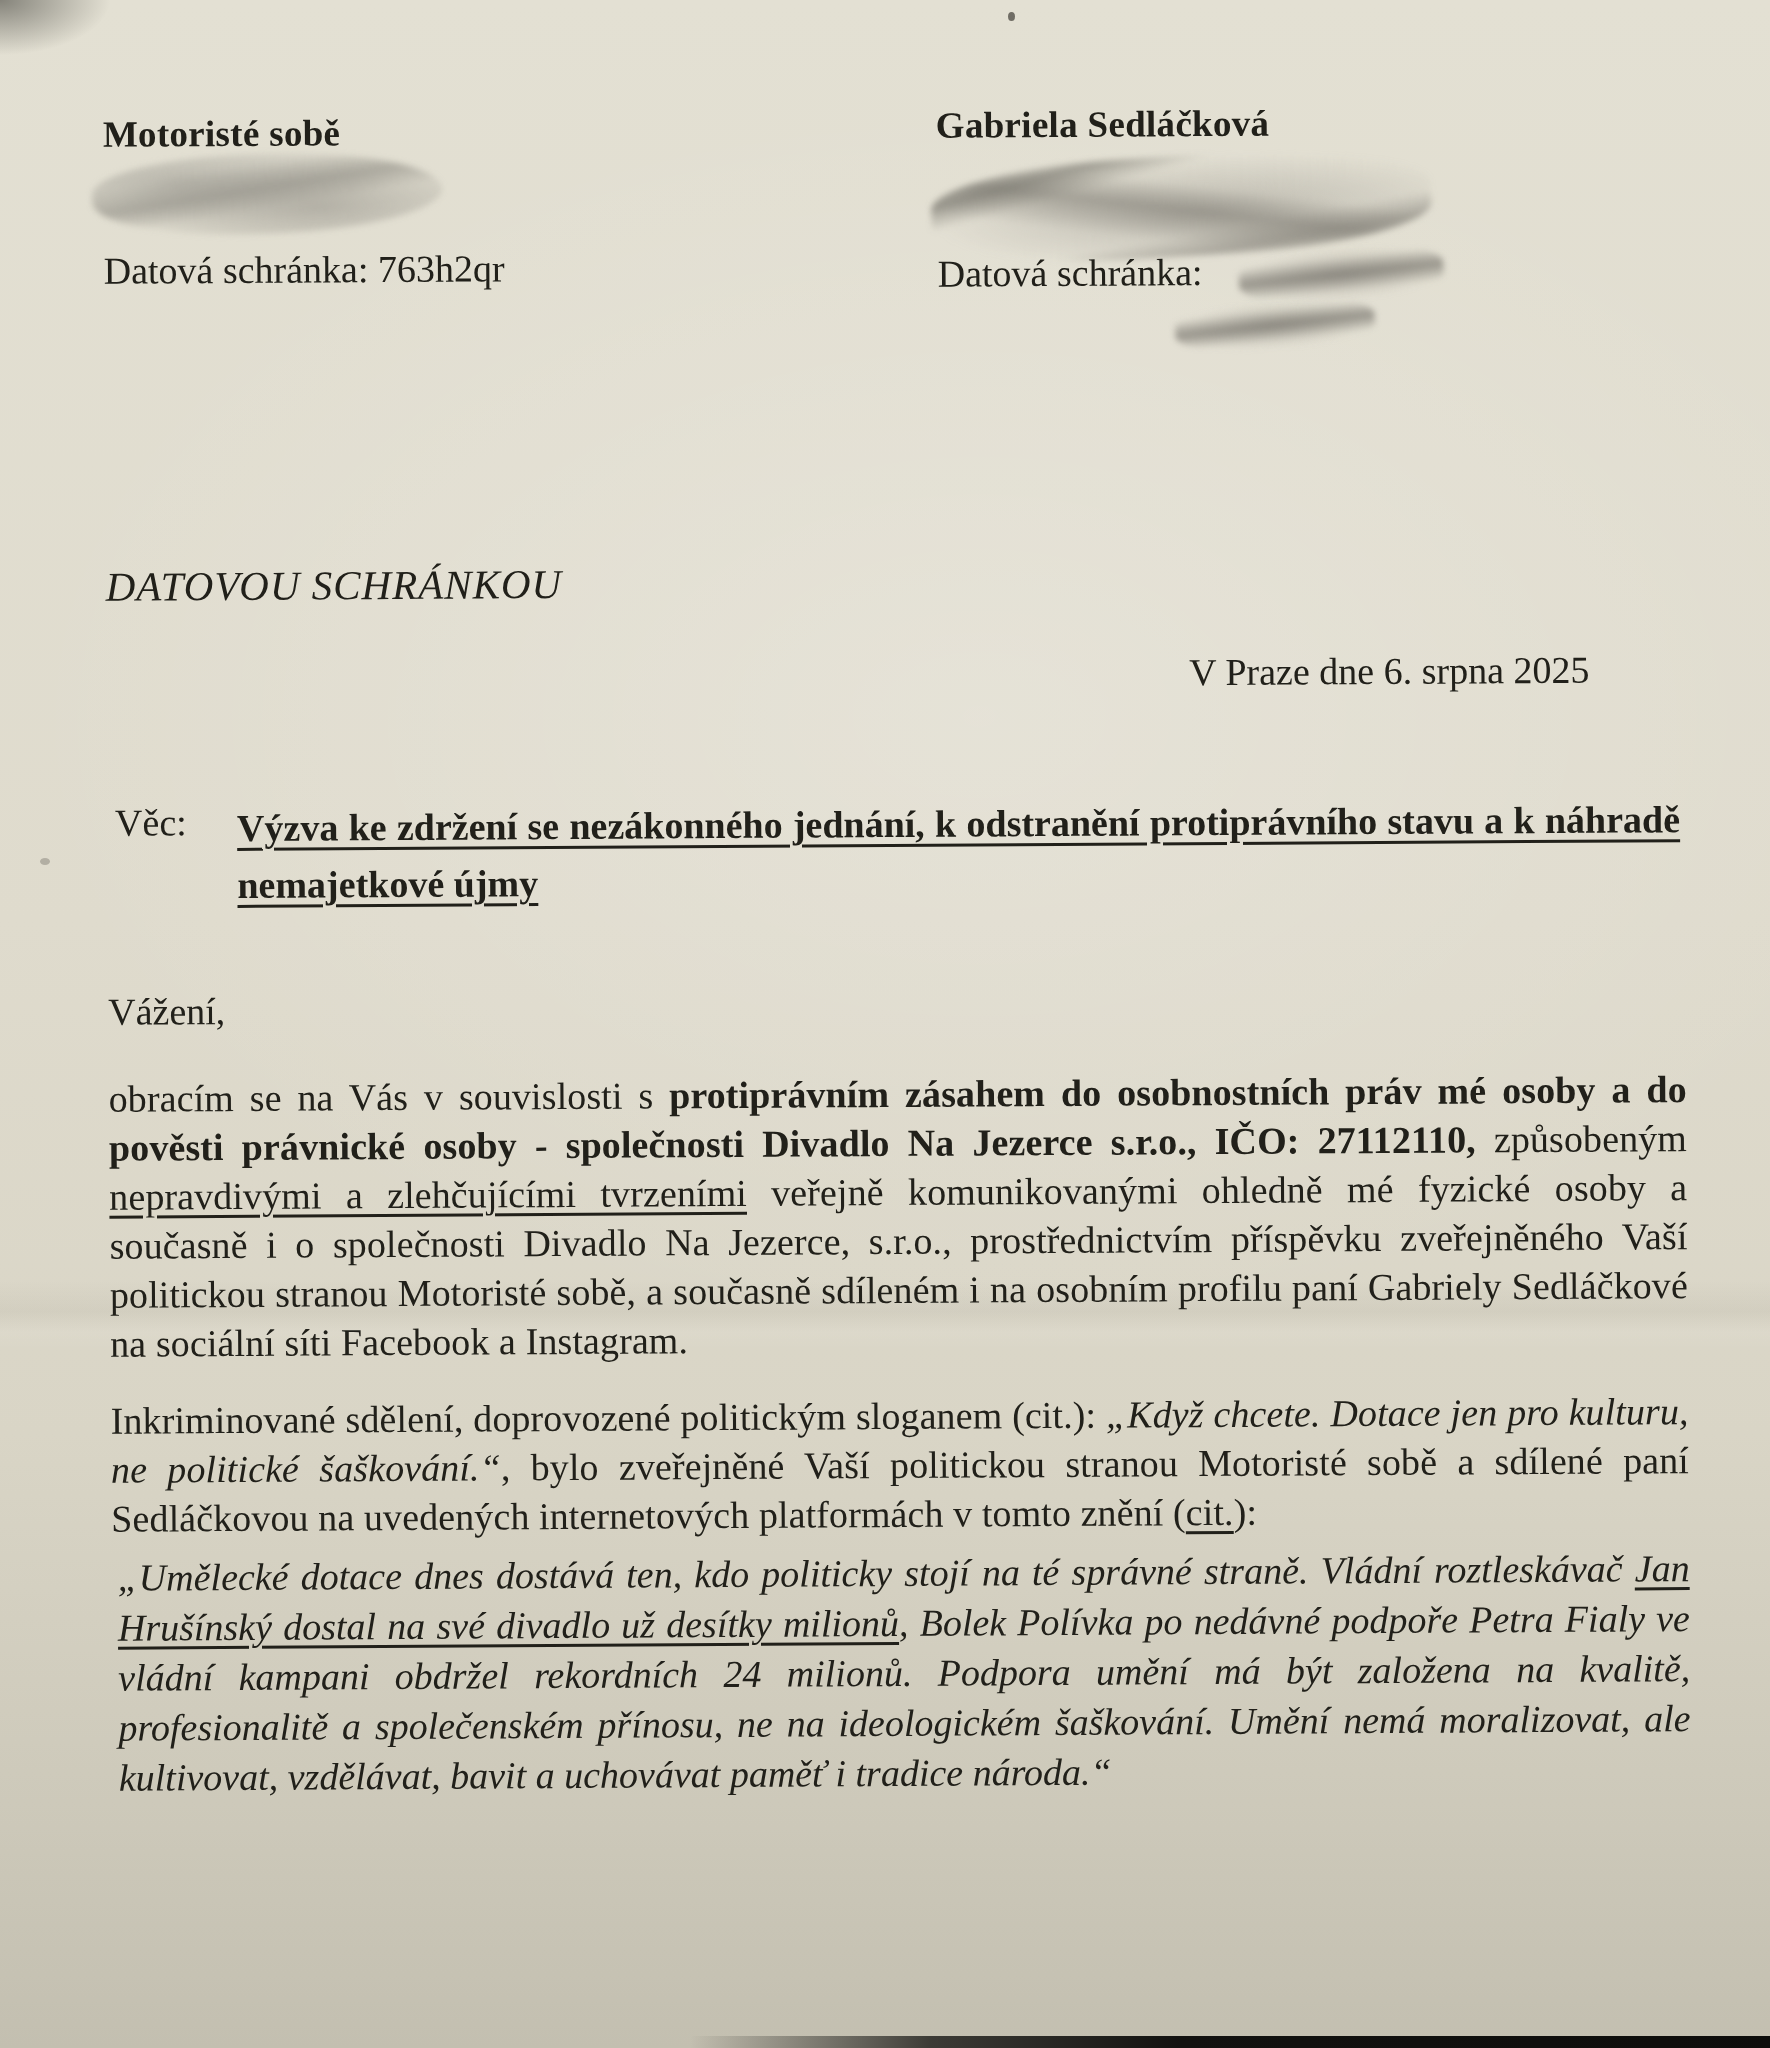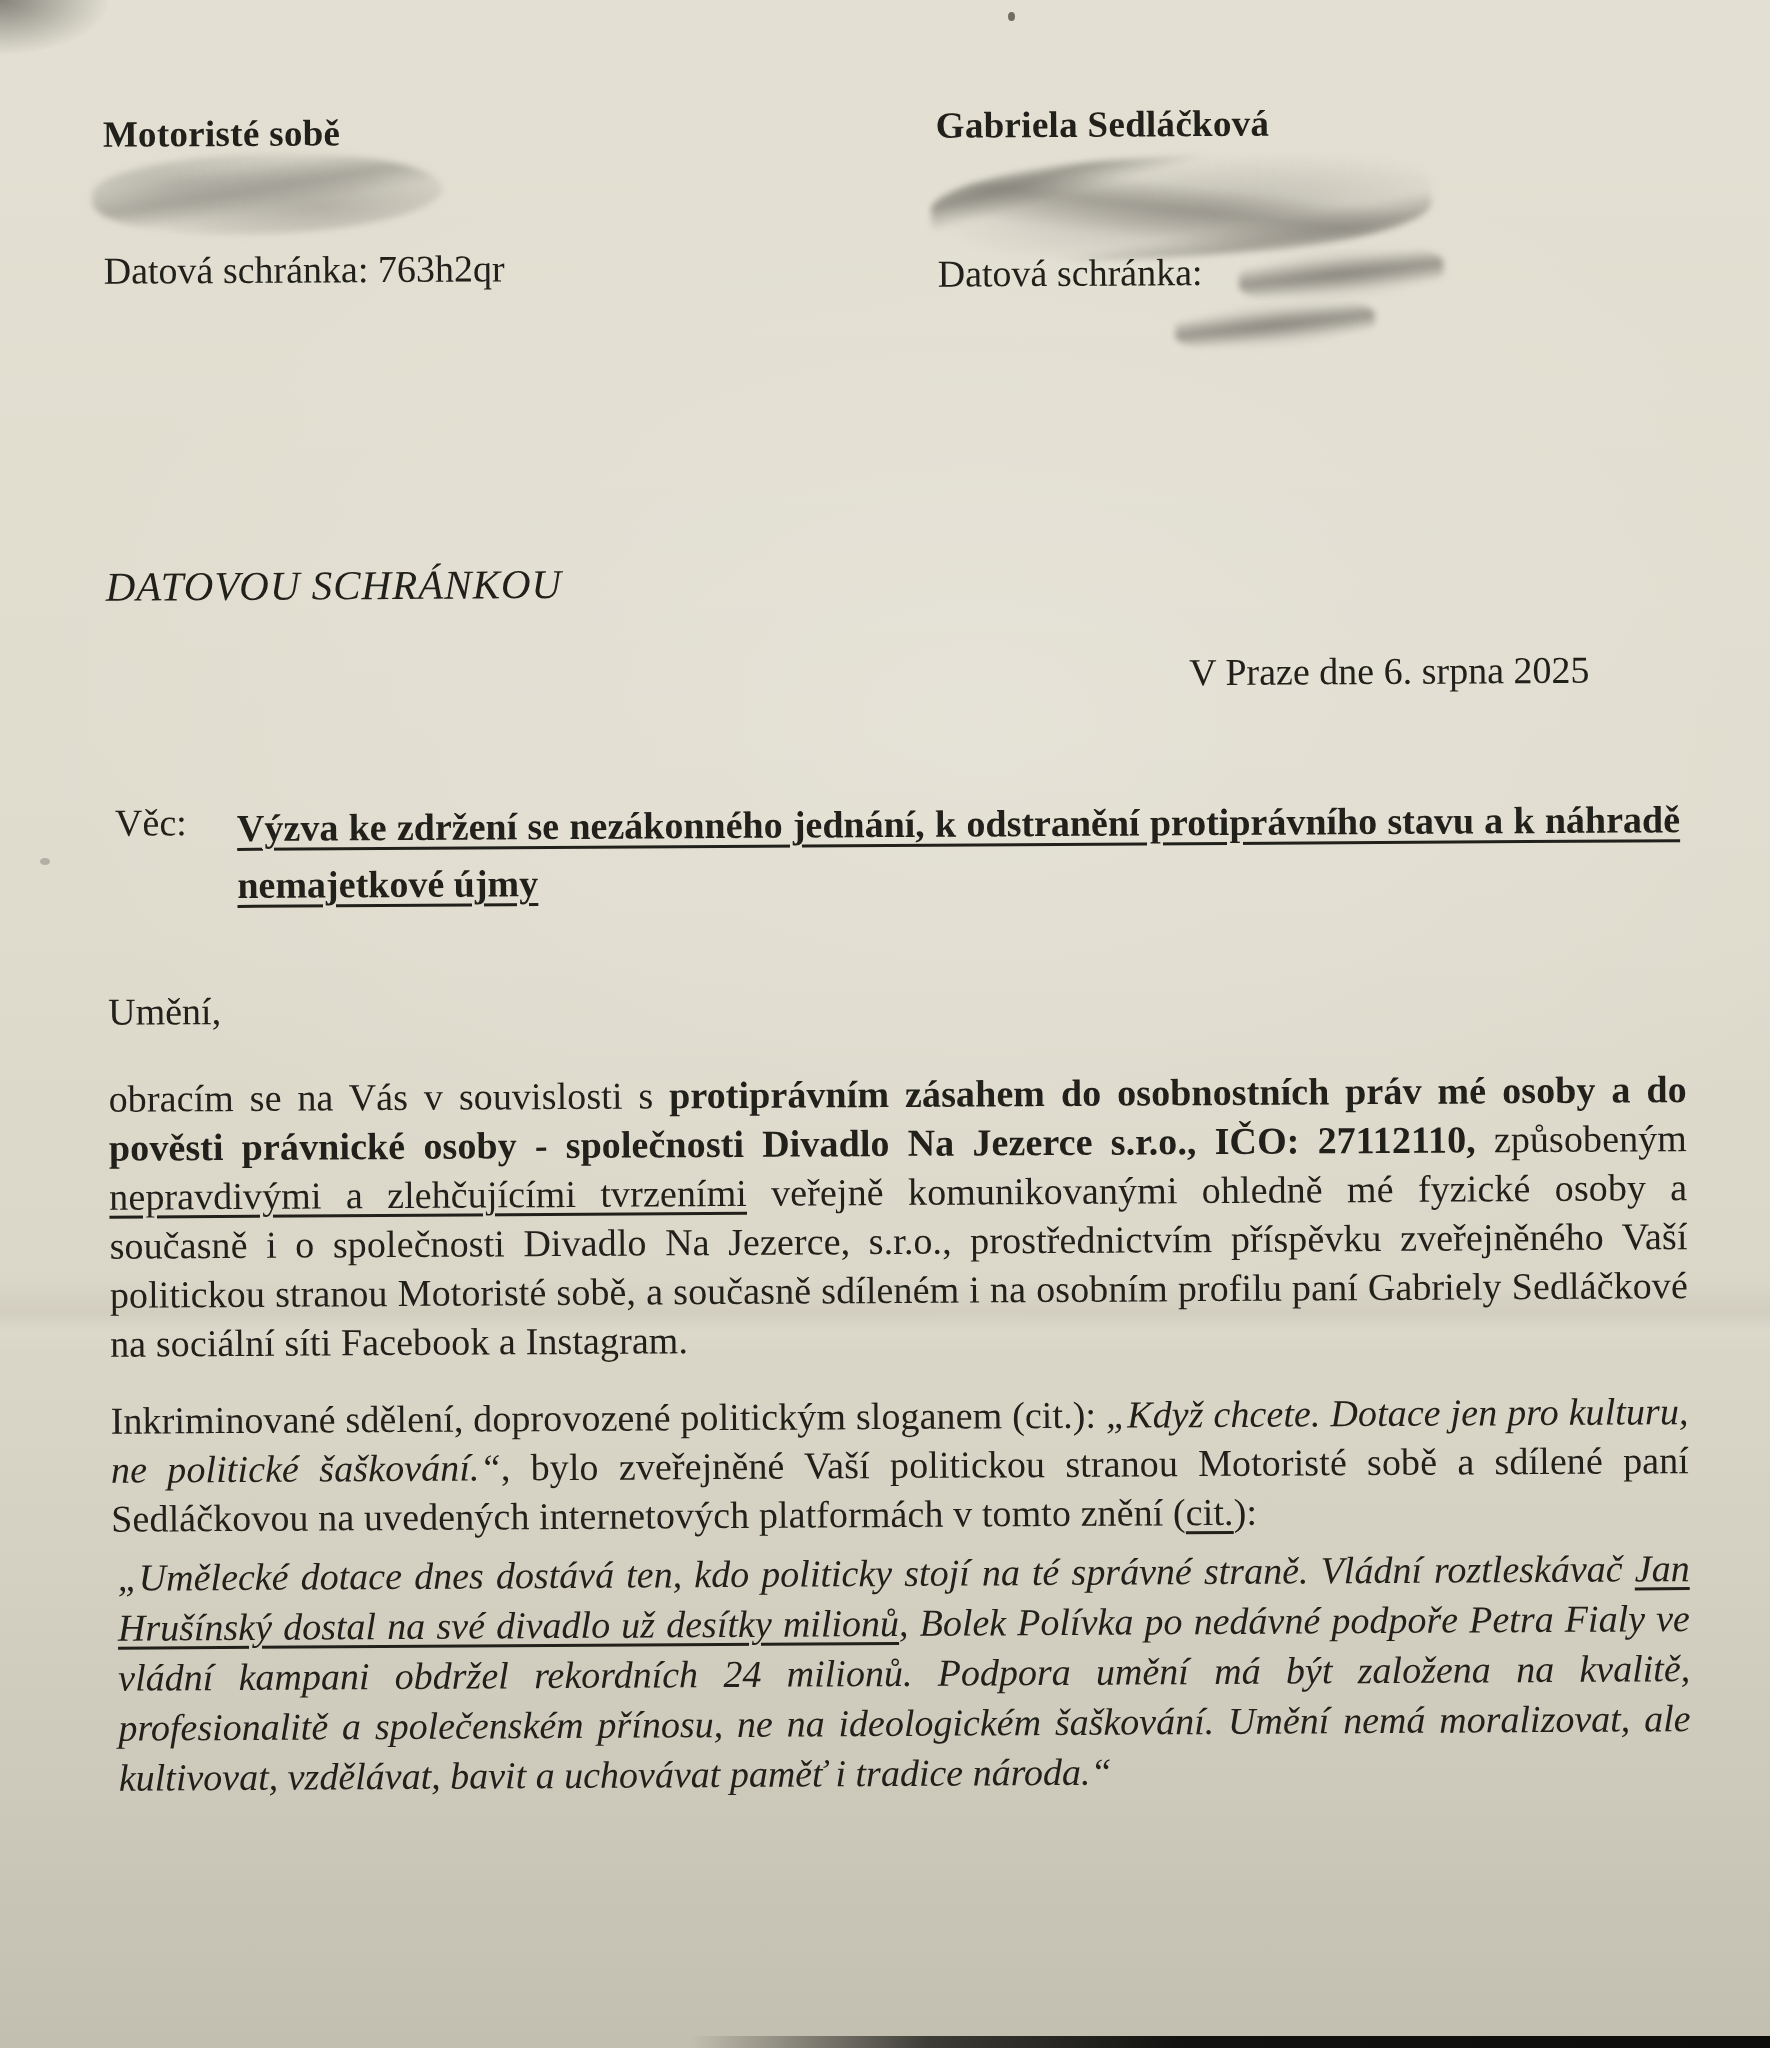--- a/index.html
+++ b/index.html
@@ -91,21 +91,21 @@
 
     <div class="abs delivery" style="left:107px;top:558px;">DATOVOU SCHRÁNKOU</div>
 
     <div class="abs dateline" style="left:1190px;top:652px;">V Praze dne 6. srpna 2025</div>
 
     <div class="abs subject-row" style="left:115px;top:796px;width:1565px;">
       <div class="subject-label">Věc:</div>
       <div class="subject-text">Výzva ke zdržení se nezákonného jednání, k odstranění protiprávního stavu a k náhradě nemajetkové újmy</div>
     </div>
 
-    <div class="abs salutation" style="left:107px;top:985px;">Umění,</div>
+    <div class="abs salutation" style="left:107px;top:985px;">Vážení,</div>
 
     <div class="abs body-par" style="left:107px;top:1070px;width:1578px;"><span>obracím se na Vás v souvislosti s </span><span class="run-b">protiprávním zásahem do osobnostních práv mé osoby a do pověsti právnické osoby - společnosti Divadlo Na Jezerce s.r.o., IČO: 27112110,</span><span> způsobeným </span><span class="run-u">nepravdivými a zlehčujícími tvrzeními</span><span> veřejně komunikovanými ohledně mé fyzické osoby a současně i o společnosti Divadlo Na Jezerce, s.r.o., prostřednictvím příspěvku zveřejněného Vaší politickou stranou Motoristé sobě, a současně sdíleném i na osobním profilu paní Gabriely Sedláčkové na sociální síti Facebook a Instagram.</span></div>
 
     <div class="abs body-par" style="left:107px;top:1392px;width:1578px;"><span>Inkriminované sdělení, doprovozené politickým sloganem (cit.): </span><span class="run-i">„Když chcete. Dotace jen pro kulturu, ne politické šaškování.“</span><span>, bylo zveřejněné Vaší politickou stranou Motoristé sobě a sdílené paní Sedláčkovou na uvedených internetových platformách v tomto znění (</span><span class="run-u">cit.</span><span>):</span></div>
 
     <div class="abs quote-par" style="left:113px;top:1548px;width:1572px;"><span class="run-i">„Umělecké dotace dnes dostává ten, kdo politicky stojí na té správné straně. Vládní roztleskávač </span><span class="run-i run-u">Jan Hrušínský dostal na své divadlo už desítky milionů</span><span class="run-i">, Bolek Polívka po nedávné podpoře Petra Fialy ve vládní kampani obdržel rekordních 24 milionů. Podpora umění má být založena na kvalitě, profesionalitě a společenském přínosu, ne na ideologickém šaškování. Umění nemá moralizovat, ale kultivovat, vzdělávat, bavit a uchovávat paměť i tradice národa.“</span></div>
 
   </div>
 
   <div class="bottom-strip"></div>

